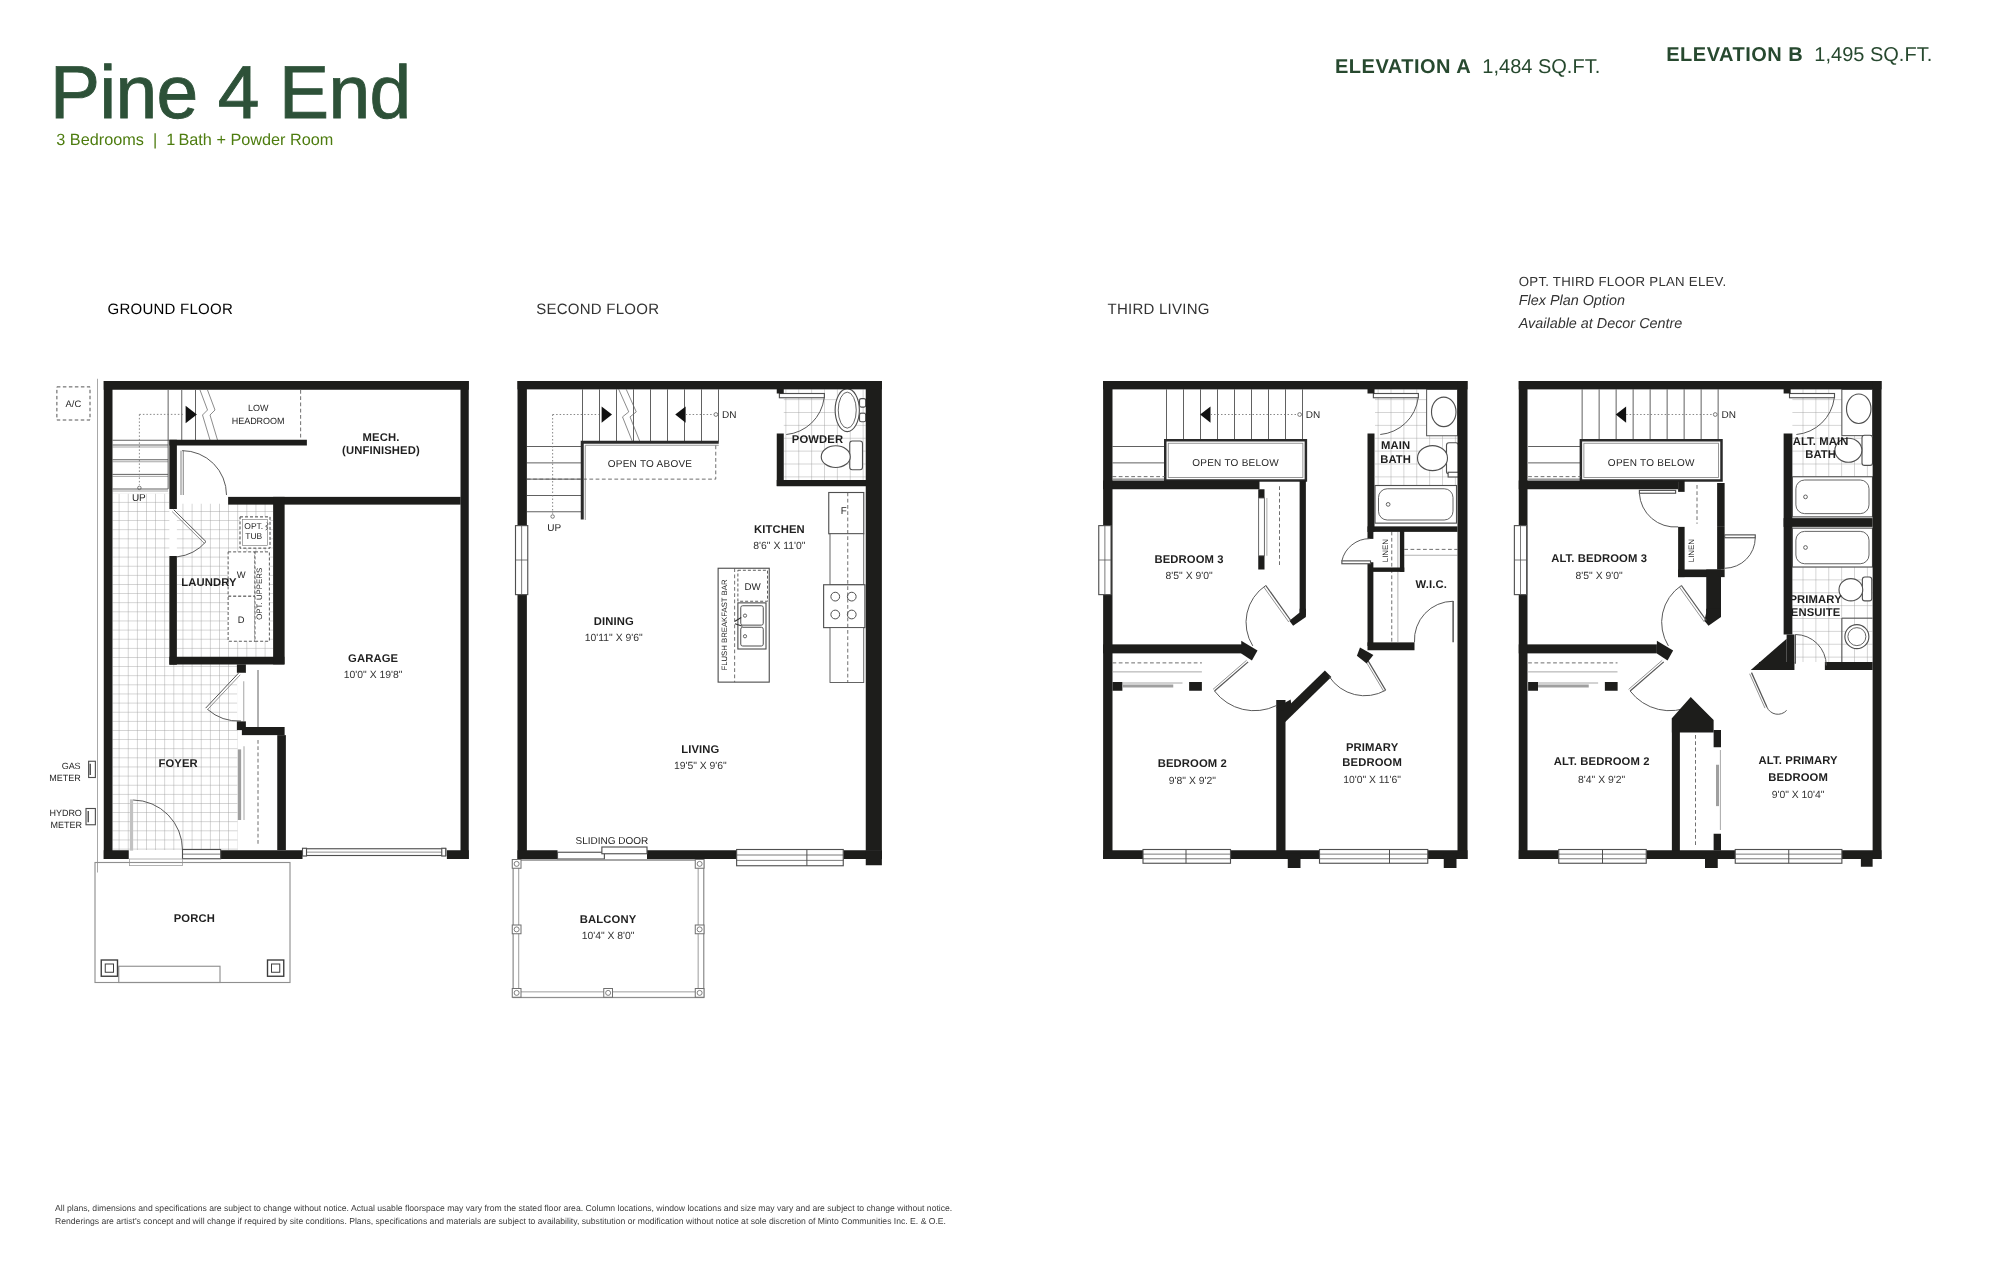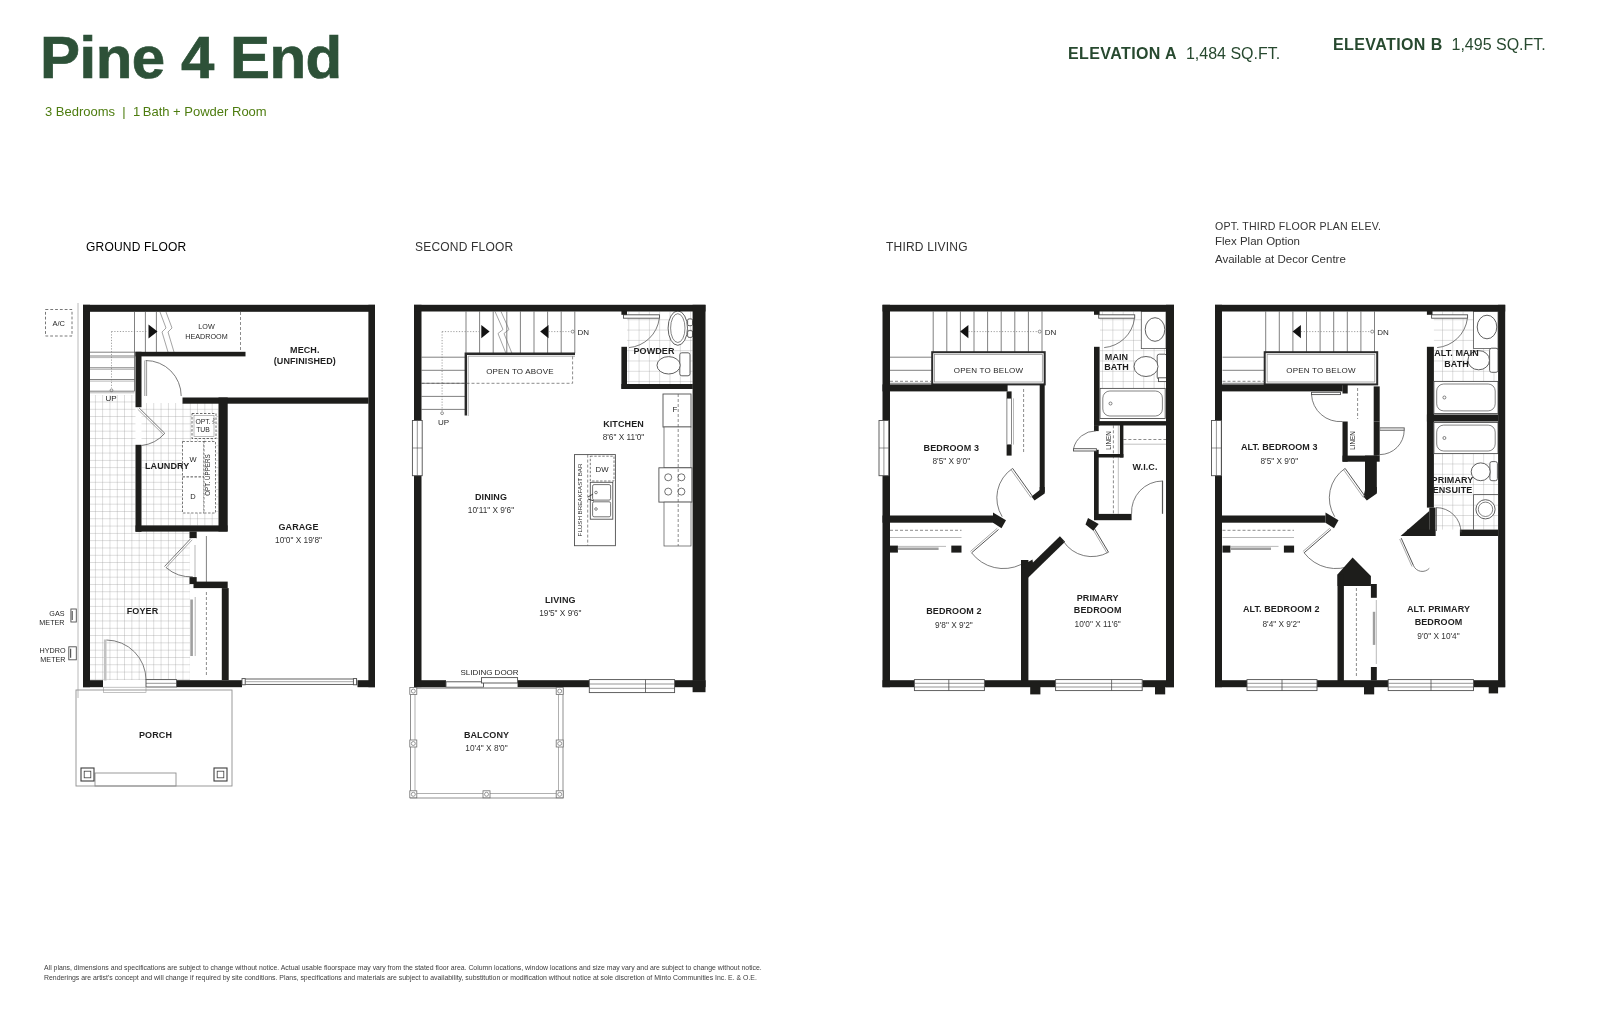--- a/index.html
+++ b/index.html
@@ -8,36 +8,36 @@
 svg text{font-family:"Liberation Sans",sans-serif;fill:#262626}
 .rm{font-weight:bold;font-size:9px;letter-spacing:.1px;fill:#1f1f1f}
 .dim{font-size:8.3px;fill:#333}
 .w{fill:#1d1d1b}
 .thin{stroke:#4a4a4a;stroke-width:.7;fill:none}
 .door{stroke:#5a5a5a;stroke-width:.8;fill:none}
 .dash{stroke:#5a5a5a;stroke-width:.7;fill:none;stroke-dasharray:3 2}
 .fix{stroke:#4f4f4f;stroke-width:.9;fill:#fff}
 </style></head><body>
 
-<div class="abs" style="left:40px;top:23px;font-size:60px;font-weight:700;color:#2d5138;letter-spacing:-.5px;-webkit-text-stroke:.7px #2d5138">Pine 4 End</div>
+<div class="abs" style="left:40px;top:39px;font-size:60px;font-weight:400;color:#2d5138;letter-spacing:-.5px;-webkit-text-stroke:.7px #2d5138">Pine 4 End</div>
 
 <div class="abs" style="left:45px;top:104px;font-size:13px;color:#4d7c0f">3 Bedrooms&nbsp; |&nbsp; 1 Bath + Powder Room</div>
 
 <div class="abs" style="left:1068px;top:45px;font-size:16px;color:#27492f"><b style="letter-spacing:.4px">ELEVATION A</b>&nbsp;&nbsp;1,484 SQ.FT.</div>
 
 <div class="abs" style="left:1333px;top:36px;font-size:16px;color:#27492f"><b style="letter-spacing:.4px">ELEVATION B</b>&nbsp;&nbsp;1,495 SQ.FT.</div>
 
 <div class="abs" style="left:86px;top:240px;font-size:12px;color:#000000;letter-spacing:.2px">GROUND FLOOR</div>
 
-<div class="abs" style="left:415px;top:240px;font-size:12px;color:#333;letter-spacing:.2px">SECOND FLOOR</div>
+<div class="abs" style="left:429px;top:240px;font-size:12px;color:#333;letter-spacing:.2px">SECOND FLOOR</div>
 
 <div class="abs" style="left:886px;top:240px;font-size:12px;color:#333;letter-spacing:.2px">THIRD LIVING</div>
 
 <div class="abs" style="left:1215px;top:220px;font-size:10.6px;color:#333;letter-spacing:.2px">OPT. THIRD FLOOR PLAN ELEV.<br>
-<span style="font-size:11.5px;letter-spacing:0;line-height:18px">Flex Plan Option<br>Available at Decor Centre</span></div>
+<span style="font-style:italic;font-size:11.5px;letter-spacing:0;line-height:18px">Flex Plan Option<br>Available at Decor Centre</span></div>
 
 <div class="abs" style="left:44px;top:963px;font-size:6.9px;color:#3c3c3c;line-height:9.8px">All plans, dimensions and specifications are subject to change without notice. Actual usable floorspace may vary from the stated floor area. Column locations, window locations and size may vary and are subject to change without notice.<br>Renderings are artist's concept and will change if required by site conditions. Plans, specifications and materials are subject to availability, substitution or modification without notice at sole discretion of Minto Communities Inc. E. &amp; O.E.</div>
 
 <svg width="0" height="0">
     <defs>
 <pattern id="tile" width="7.3" height="7.3" patternUnits="userSpaceOnUse">
         <path d="M7.3 0H0V7.3" fill="none" stroke="#9a9a9a" stroke-width="0.65"></path>
       </pattern>
 <pattern id="tile10" width="10.3" height="10.3" patternUnits="userSpaceOnUse">
         <path d="M10.3 0H0V10.3" fill="none" stroke="#9a9a9a" stroke-width="0.65"></path>

